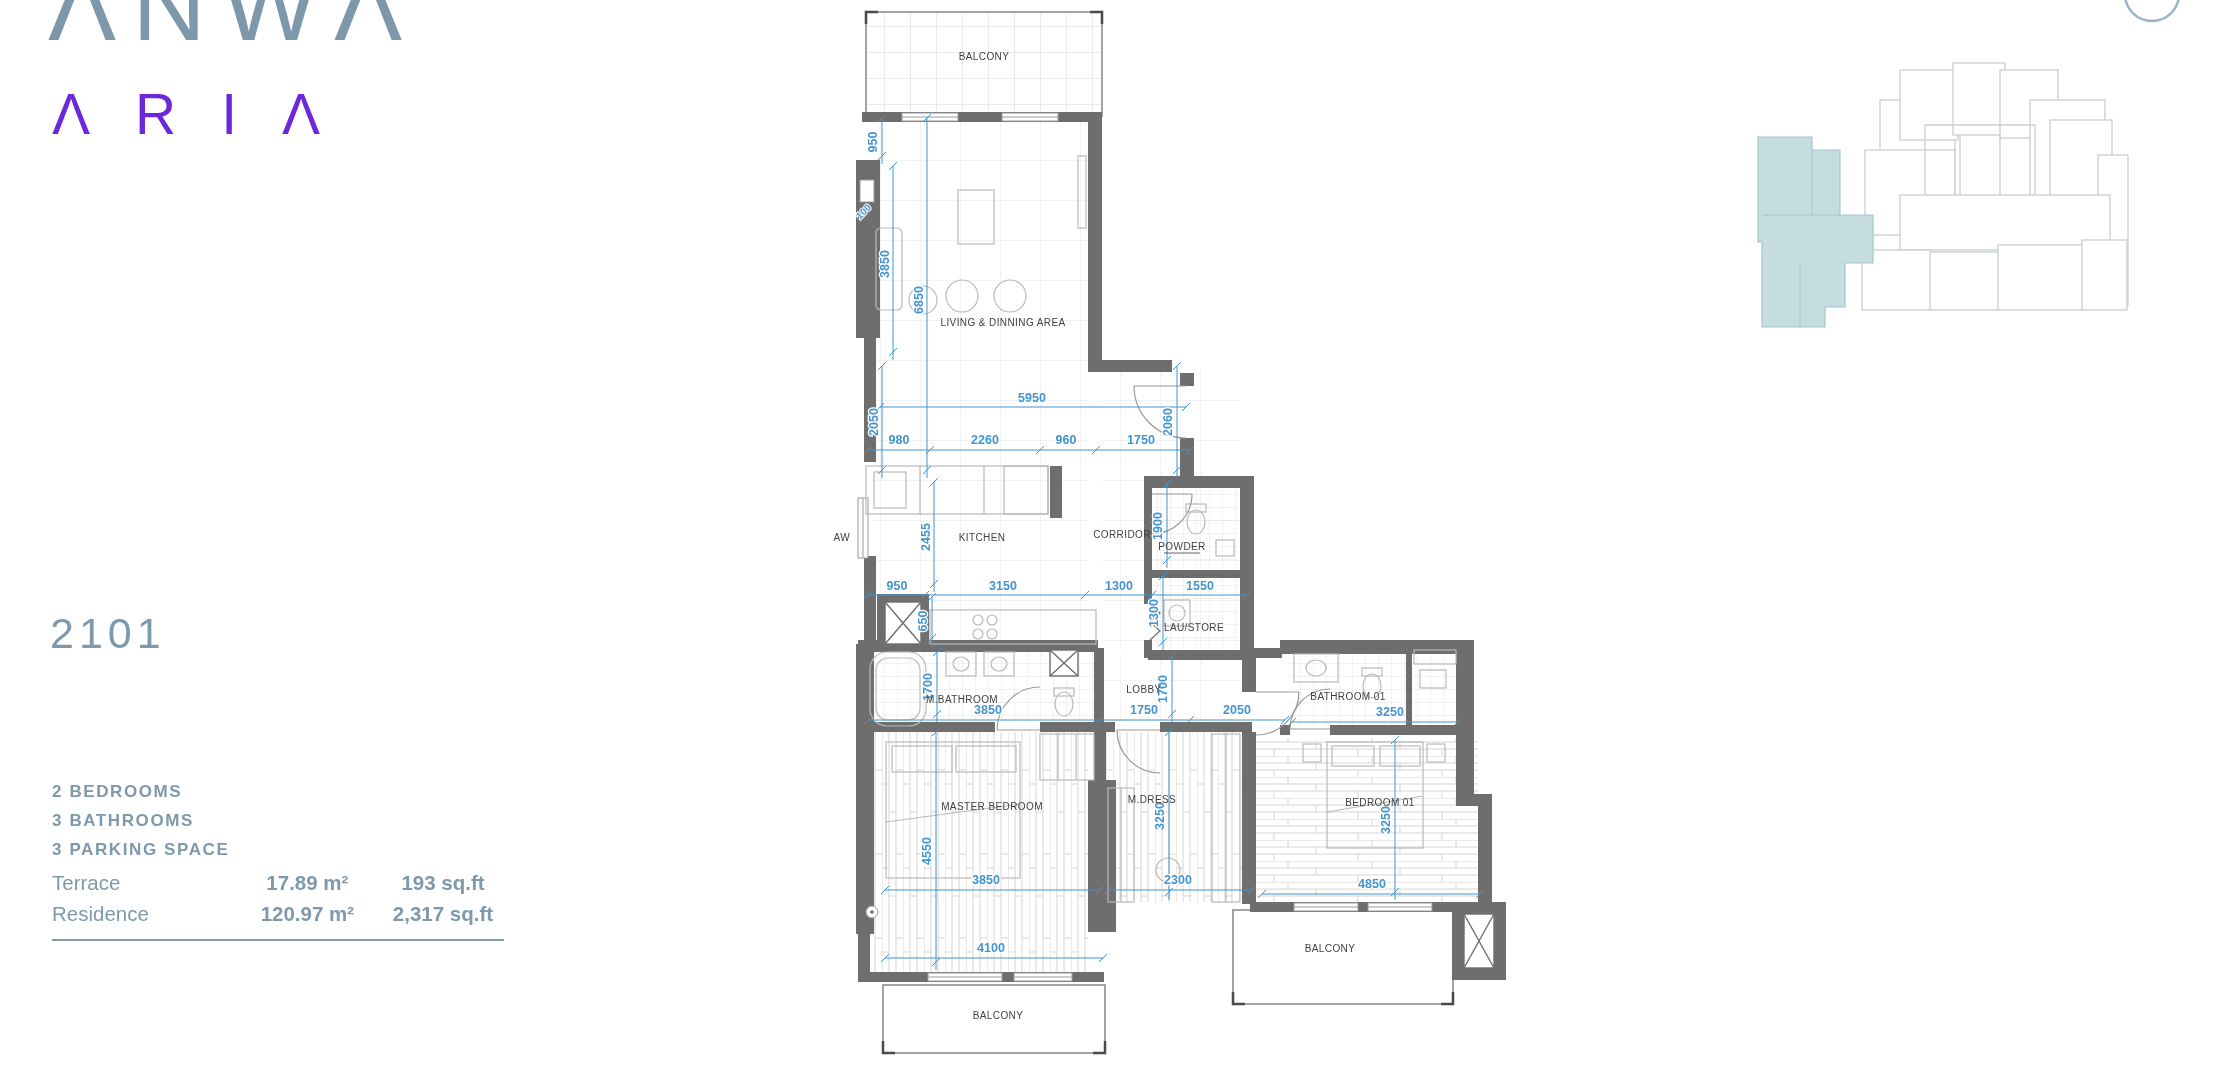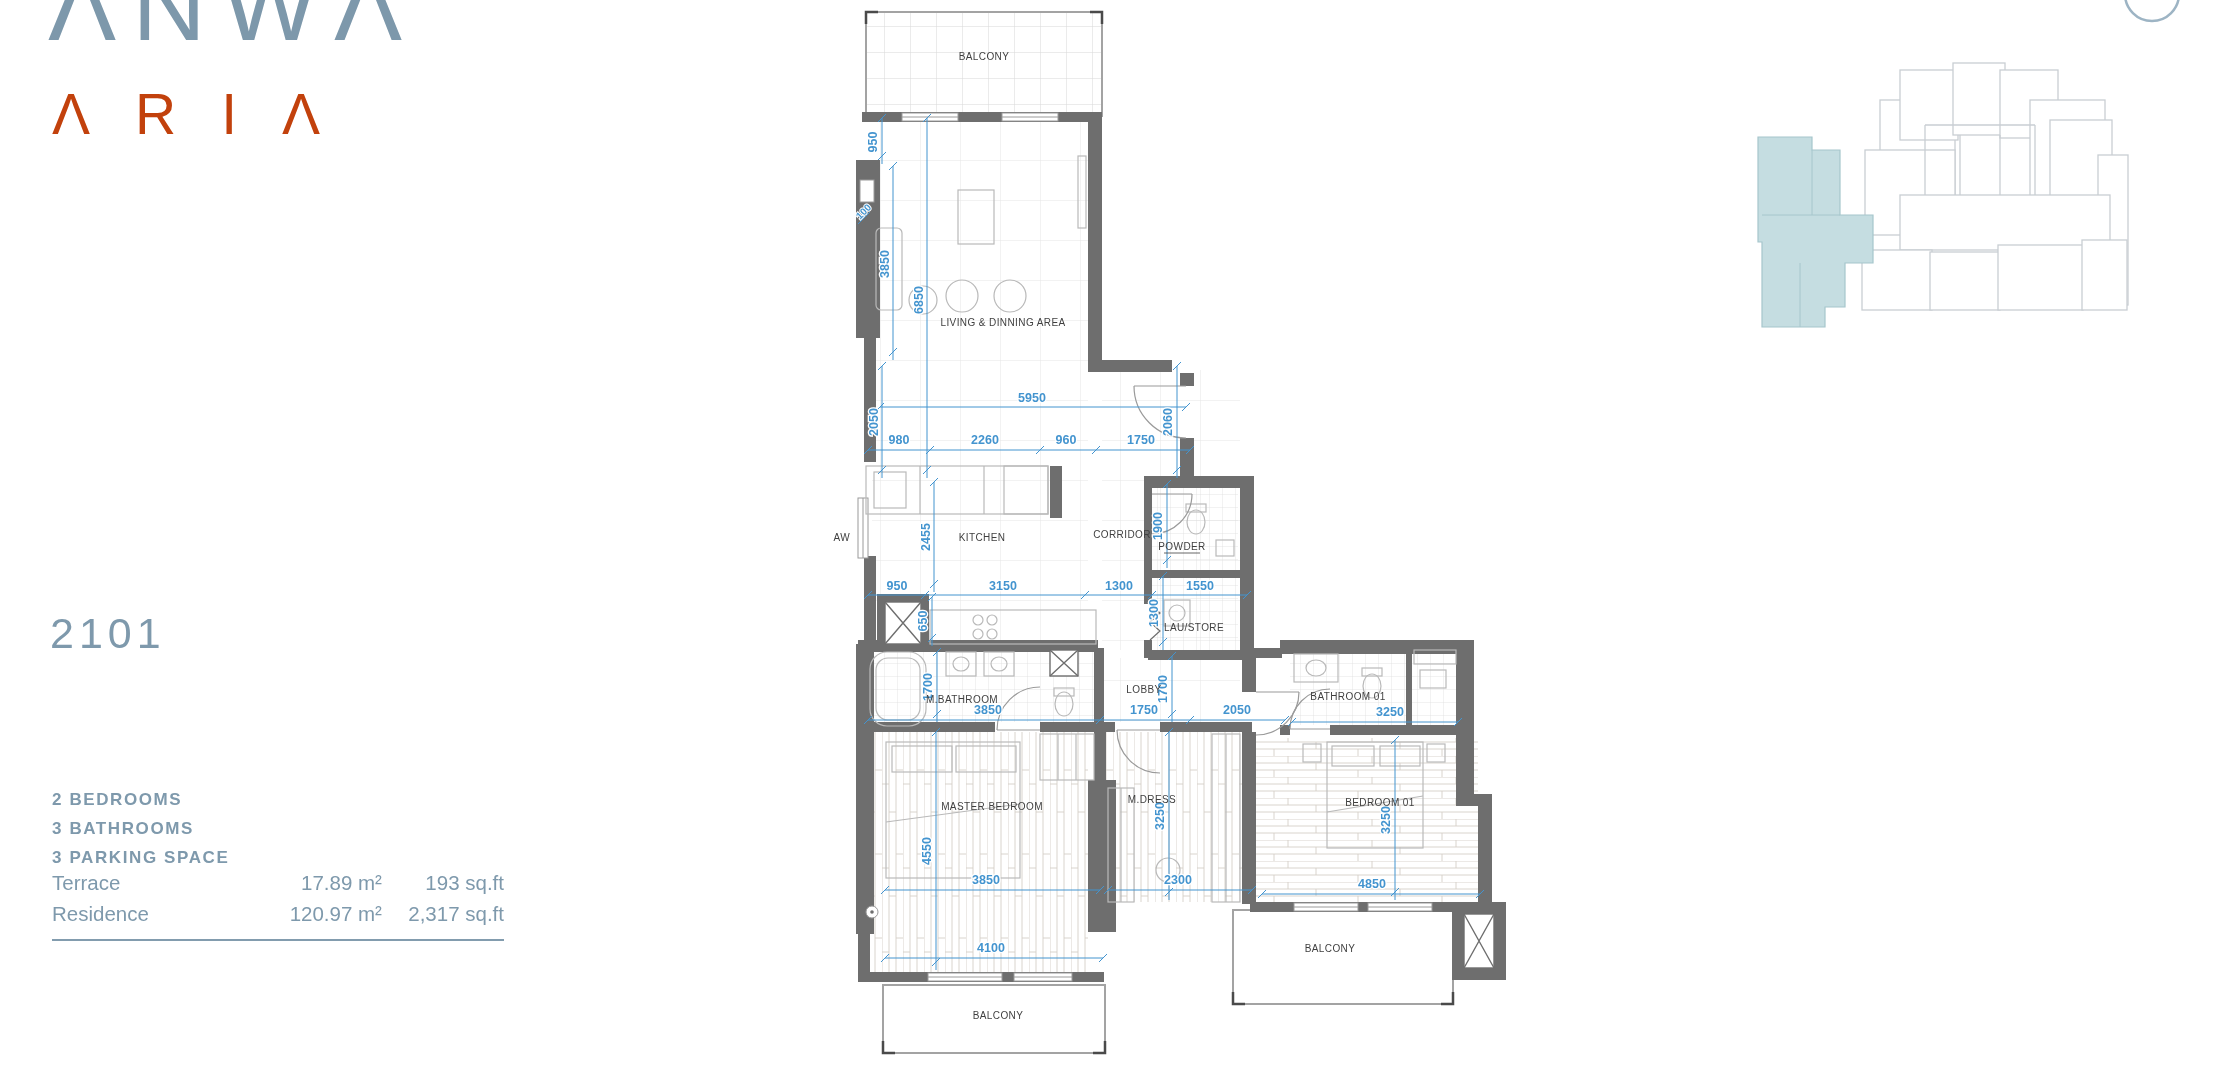--- a/index.html
+++ b/index.html
@@ -1,28 +1,28 @@
 <!DOCTYPE html>
 <html><head>
 <meta charset="utf-8">
 <style>
   html,body{margin:0;padding:0;background:#fff;width:2220px;height:1080px;overflow:hidden;
             font-family:"Liberation Sans", sans-serif;}
   .stage{position:relative;width:2220px;height:1080px;background:#fff;}
   .brand-top{position:absolute;left:48px;top:-46px;font-size:102px;line-height:1;
              letter-spacing:16px;color:#7d98ab;font-weight:400;white-space:nowrap;}
   .brand-bottom{position:absolute;left:52px;top:86px;font-size:57px;line-height:1;
-             letter-spacing:45px;color:#c2410c;font-weight:400;white-space:nowrap;}
+             letter-spacing:45px;color:#6d28d9;font-weight:400;white-space:nowrap;}
   .unit-title{position:absolute;left:50px;top:610px;color:#7e99ac;font-size:43px;
              line-height:1.08;letter-spacing:5px;font-weight:400;}
   .features{position:absolute;left:52px;top:777px;color:#7e99ac;font-size:17px;
-             font-weight:bold;letter-spacing:1.6px;line-height:1.72;margin-top:8px;}
+             font-weight:bold;letter-spacing:1.6px;line-height:1.72;}
   .areas{position:absolute;left:52px;top:868px;width:452px;color:#7e99ac;font-size:20.5px;}
   .arow{display:grid;grid-template-columns:40% 33% 27%;line-height:1.5;}
-  .arow .c2,.arow .c3{text-align:right;}
+  .arow .c2,.arow .c3{text-align:center;font-weight:bold;}
   .adivider{border:none;border-top:2px solid #829cae;margin:9px 0 10px 0;}
   svg text{font-family:"Liberation Sans", sans-serif;}
   .room-t{font-size:10px;fill:#3f3f3f;letter-spacing:.4px;}
   .dim-t{font-size:12.5px;font-weight:bold;fill:#4394cf;paint-order:stroke;stroke:#ffffff;stroke-width:2.5px;}
   .dim-s{font-size:10px;font-weight:bold;fill:#4394cf;paint-order:stroke;stroke:#ffffff;stroke-width:2px;}
 </style>
 </head>
 <body>
 
 <div class="stage">

